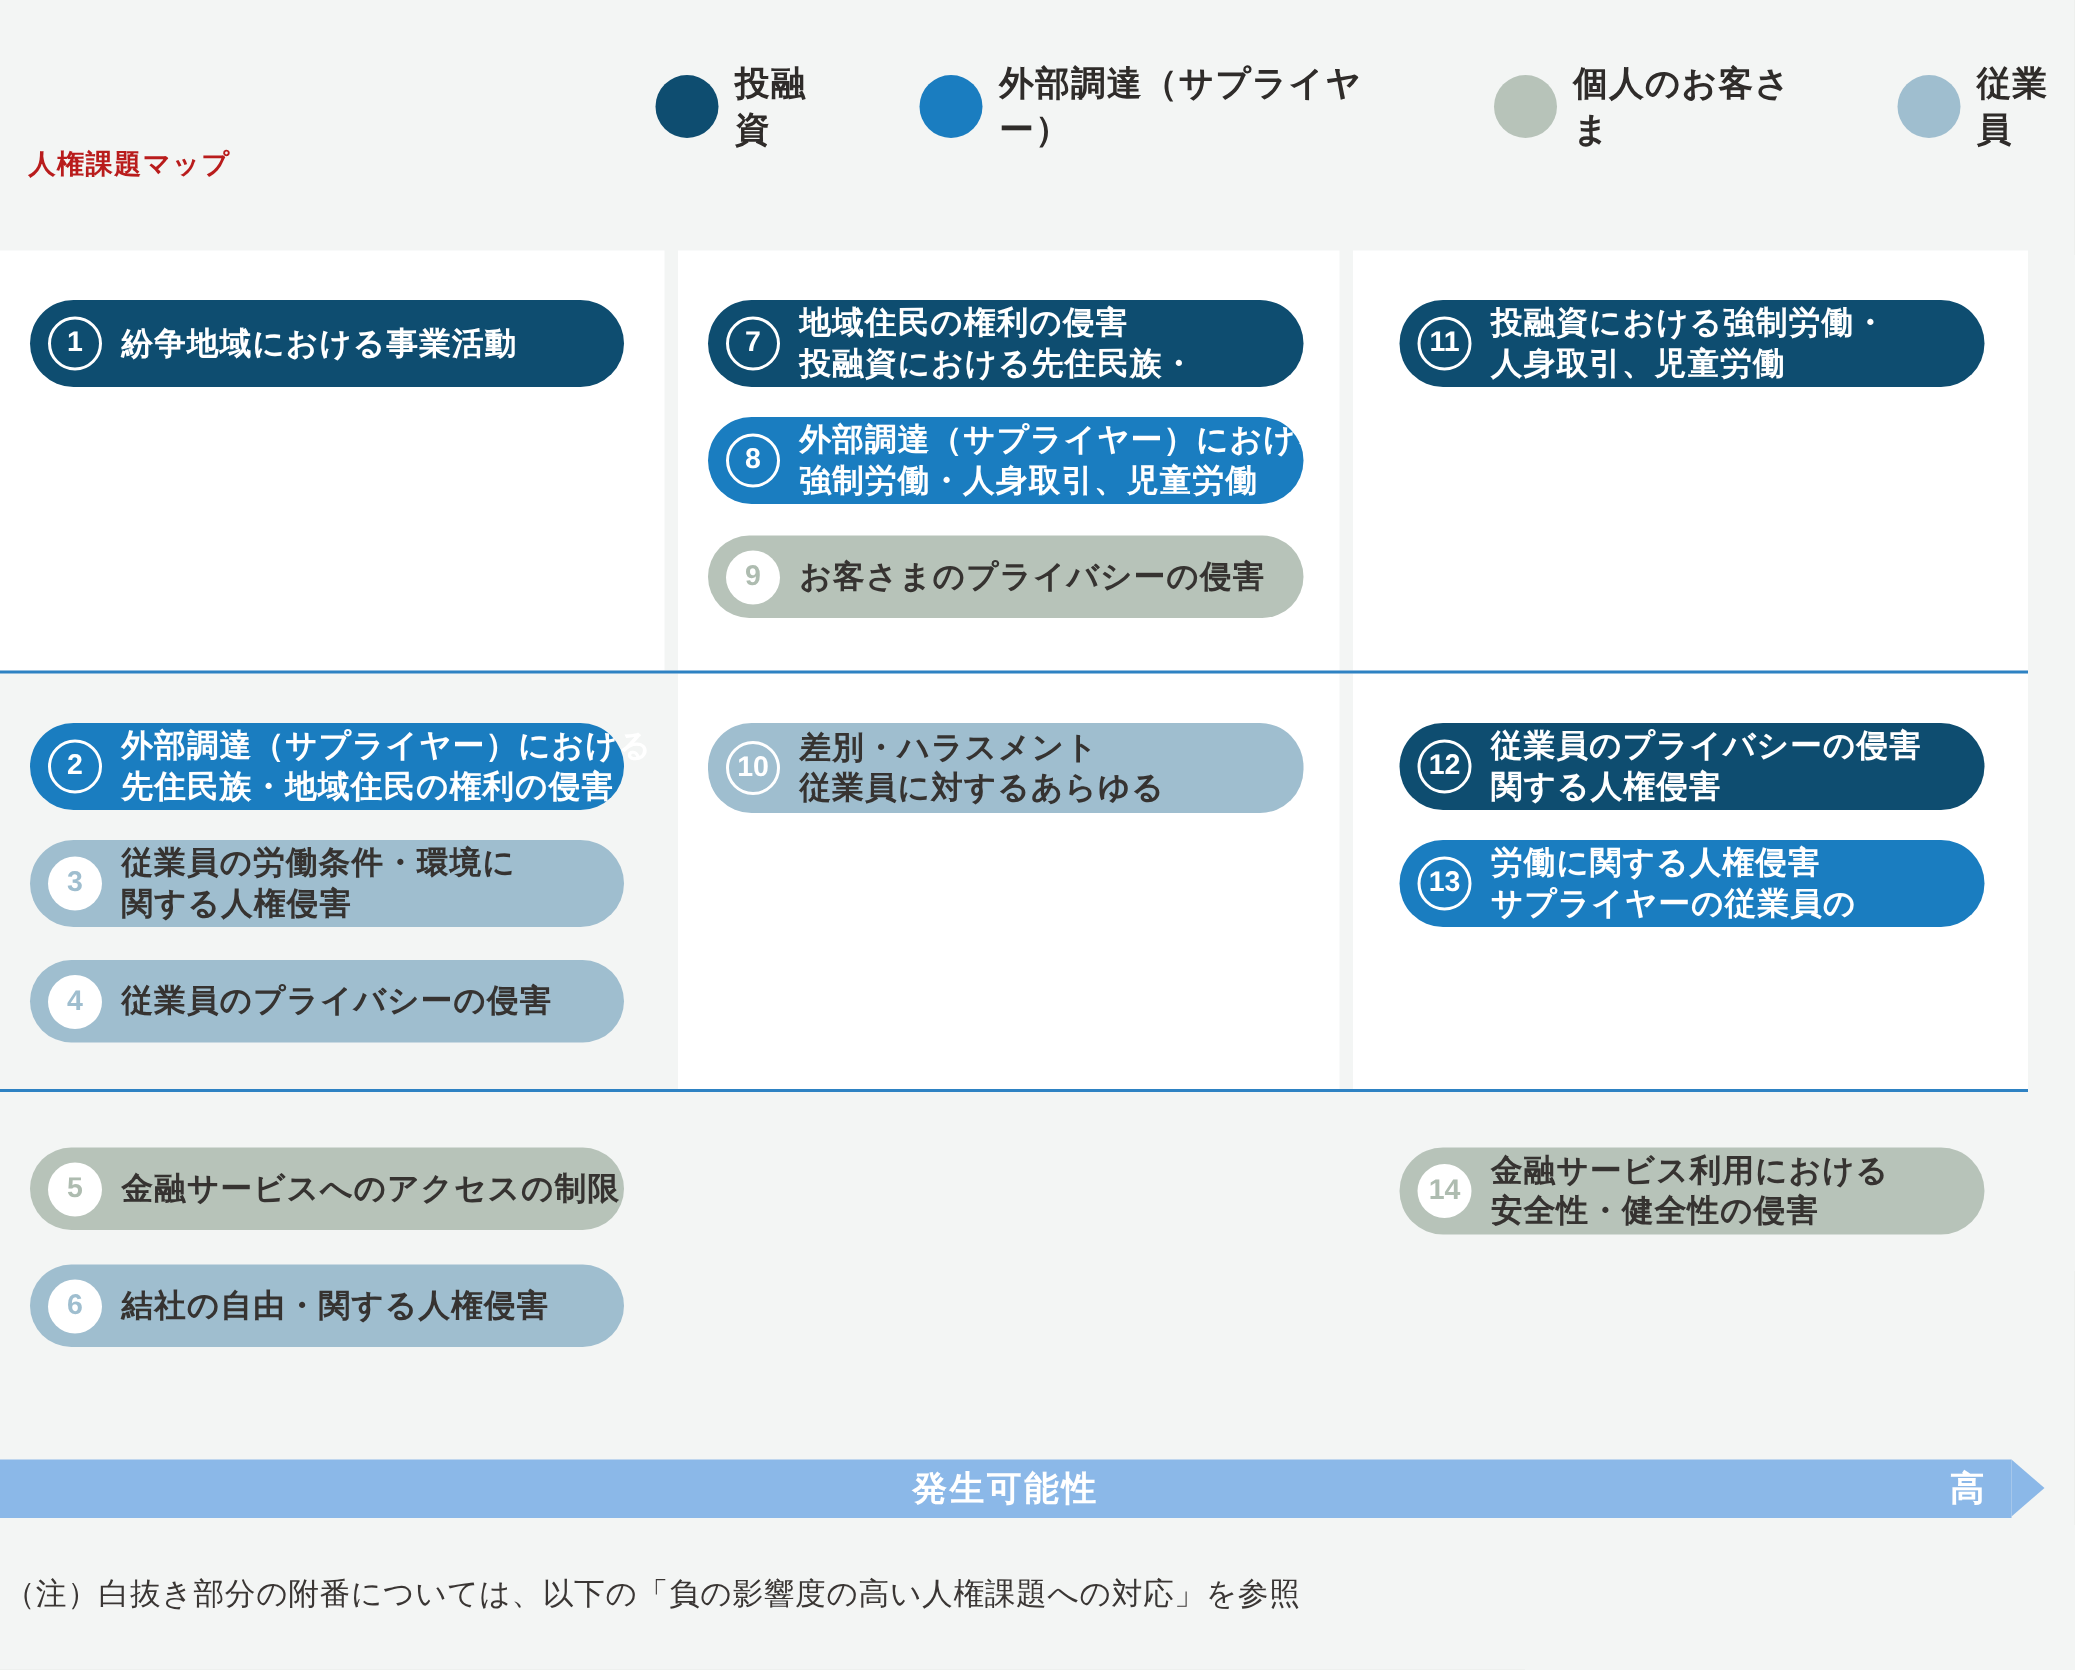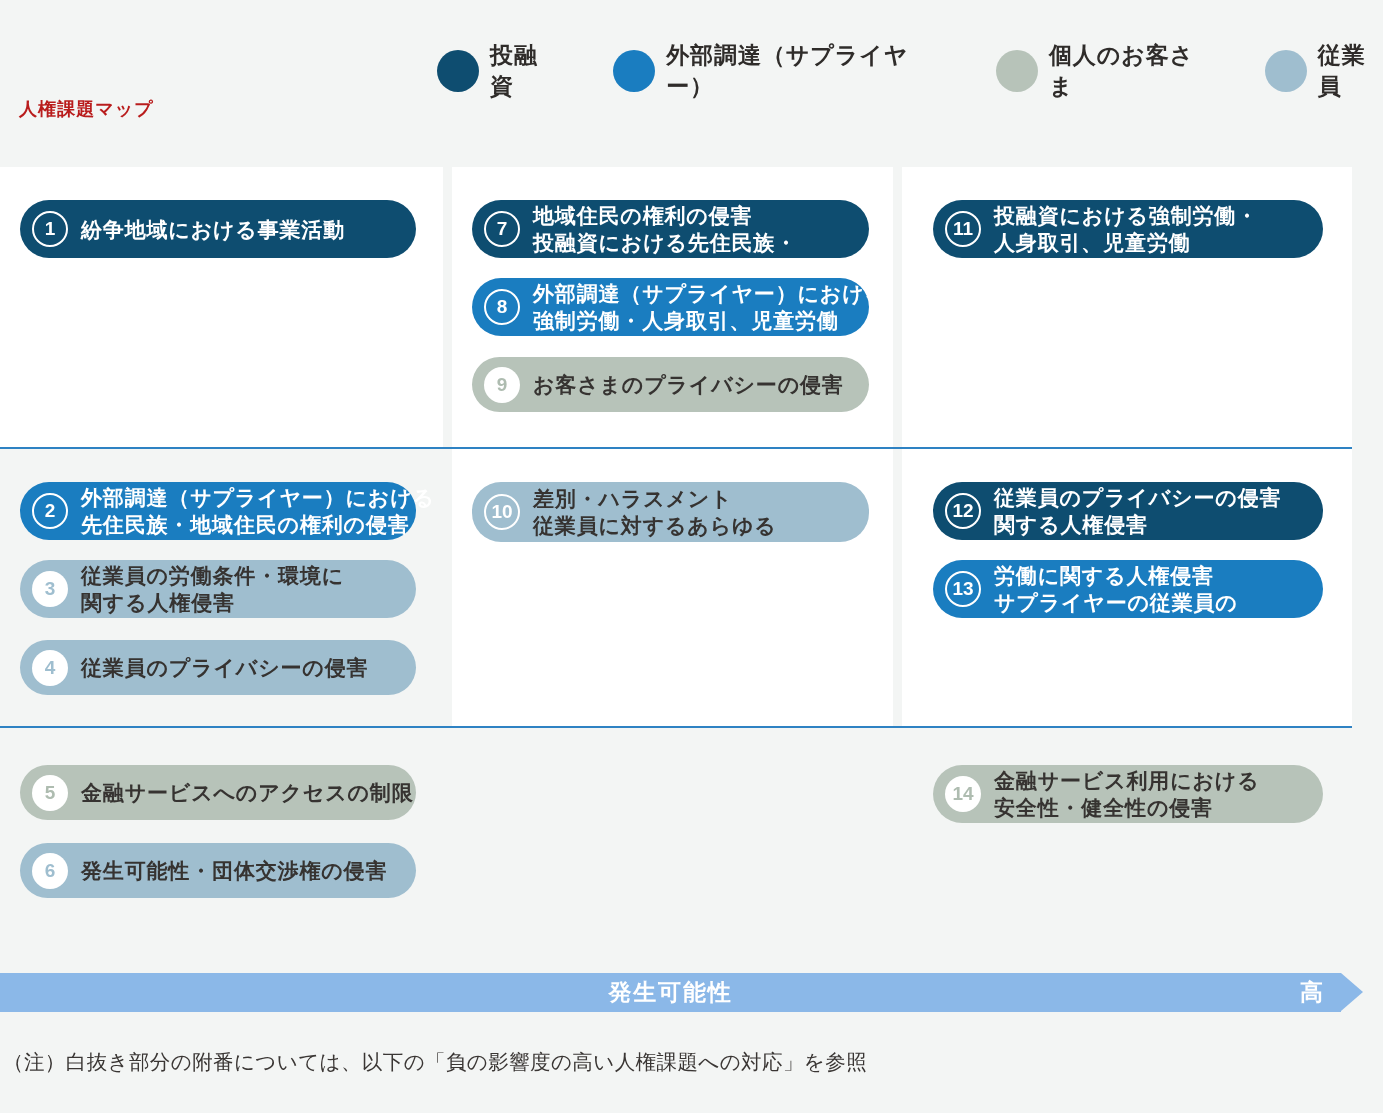--- a/index.html
+++ b/index.html
@@ -193,21 +193,21 @@
   <div class="pill cat-customer" style="left:20px;top:765px;width:396px;height:55px;">
     <span class="badge badge-solid">5</span>
     <span class="pill-lines">
       <span class="pill-line">金融サービスへのアクセスの制限</span>
     </span>
   </div>
 
   <div class="pill cat-employee" style="left:20px;top:843px;width:396px;height:55px;">
     <span class="badge badge-solid">6</span>
     <span class="pill-lines">
-      <span class="pill-line">発生可能性・団体交渉権の侵害</span>
+      <span class="pill-line">結社の自由・関する人権侵害</span>
     </span>
   </div>
 
   <div class="pill cat-customer" style="left:933px;top:765px;width:390px;height:58px;">
     <span class="badge badge-solid">14</span>
     <span class="pill-lines">
       <span class="pill-line">金融サービス利用における</span>
       <span class="pill-line">安全性・健全性の侵害</span>
     </span>
   </div>

